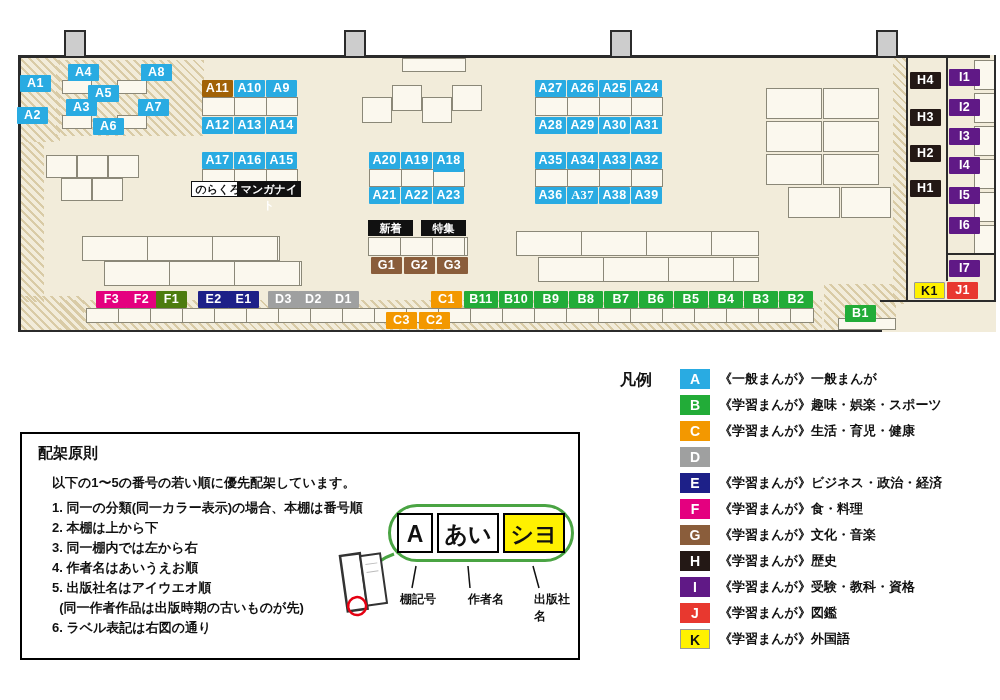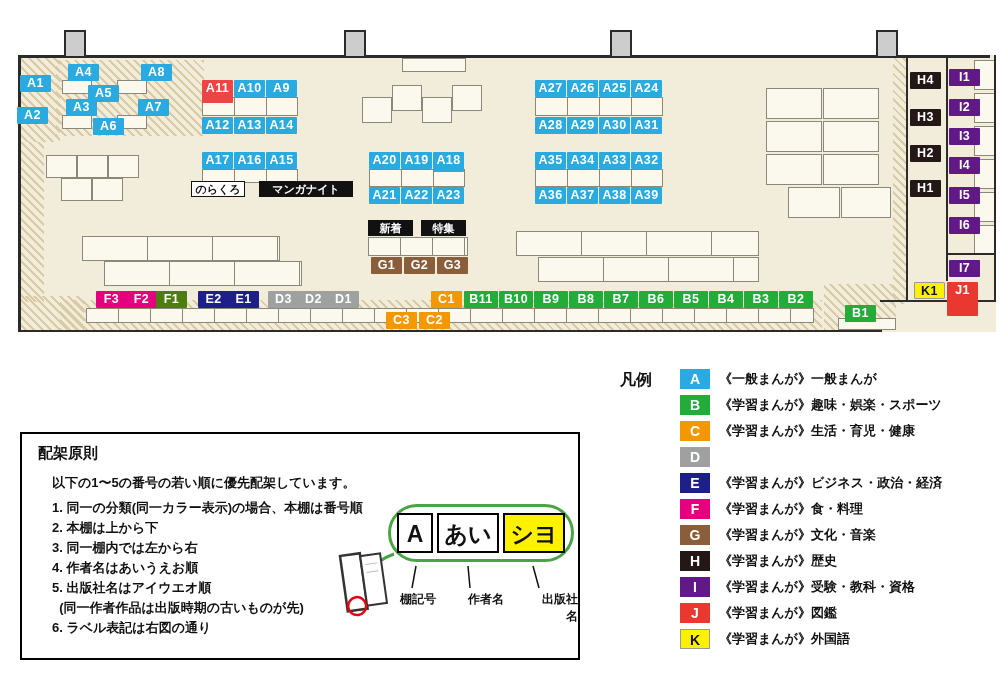--- a/index.html
+++ b/index.html
@@ -35,21 +35,21 @@
   .p-svg{position:absolute;left:0;top:0;width:556px;height:223px;pointer-events:none;}
   .label-oval{position:absolute;left:366px;top:70px;width:186px;height:58px;border:3px solid #4aa443;border-radius:30px;
               background:#fff;display:flex;align-items:center;justify-content:center;gap:4px;box-sizing:border-box;}
   .lbl-box{height:40px;line-height:38px;text-align:center;border:2px solid #000;font-size:23px;font-weight:bold;background:#fff;box-sizing:border-box;color:#111;}
   .lbl-code{width:36px;}
   .lbl-author{width:62px;}
   .lbl-pub{width:62px;background:#fff100;}
   .anno{position:absolute;top:157px;font-size:12px;font-weight:bold;color:#111;}
   .anno-shelf{left:378px;}
   .anno-author{left:446px;}
-  .anno-pub{left:512px;text-align:right;}
+  .anno-pub{left:512px;}
 </style>
 </head>
 <body>
 
 <div class="page">
 
   <div class="map">
     <div class="floor" style="left:18px;top:55px;width:978px;height:277px;"></div>
 
   <div class="hatch" style="left: 18px; top: 58px; width: 42px; height: 84px;"></div>
@@ -112,21 +112,21 @@
       <div class="pillar" style="left: 610px; top: 30px; width: 22px; height: 28px;"></div>
       <div class="pillar" style="left: 876px; top: 30px; width: 22px; height: 28px;"></div>
       <div class="badge" style="left: 20px; top: 75px; width: 31px; height: 17px; background: rgb(41, 171, 226); color: rgb(255, 255, 255);">A1</div>
       <div class="badge" style="left: 17px; top: 107px; width: 31px; height: 17px; background: rgb(41, 171, 226); color: rgb(255, 255, 255);">A2</div>
       <div class="badge" style="left: 68px; top: 64px; width: 31px; height: 17px; background: rgb(41, 171, 226); color: rgb(255, 255, 255);">A4</div>
       <div class="badge" style="left: 88px; top: 85px; width: 31px; height: 17px; background: rgb(41, 171, 226); color: rgb(255, 255, 255);">A5</div>
       <div class="badge" style="left: 66px; top: 99px; width: 31px; height: 17px; background: rgb(41, 171, 226); color: rgb(255, 255, 255);">A3</div>
       <div class="badge" style="left: 93px; top: 118px; width: 31px; height: 17px; background: rgb(41, 171, 226); color: rgb(255, 255, 255);">A6</div>
       <div class="badge" style="left: 141px; top: 64px; width: 31px; height: 17px; background: rgb(41, 171, 226); color: rgb(255, 255, 255);">A8</div>
       <div class="badge" style="left: 138px; top: 99px; width: 31px; height: 17px; background: rgb(41, 171, 226); color: rgb(255, 255, 255);">A7</div>
-      <div class="badge" style="left: 202px; top: 80px; width: 31px; height: 23px; background: #ef4444; color: rgb(255, 255, 255);">A11</div>
+      <div class="badge" style="left: 202px; top: 80px; width: 31px; height: 17px; background: #a16207; color: rgb(255, 255, 255);">A11</div>
       <div class="badge" style="left: 234px; top: 80px; width: 31px; height: 17px; background: rgb(41, 171, 226); color: rgb(255, 255, 255);">A10</div>
       <div class="badge" style="left: 266px; top: 80px; width: 31px; height: 17px; background: rgb(41, 171, 226); color: rgb(255, 255, 255);">A9</div>
       <div class="badge" style="left: 202px; top: 117px; width: 31px; height: 17px; background: rgb(41, 171, 226); color: rgb(255, 255, 255);">A12</div>
       <div class="badge" style="left: 234px; top: 117px; width: 31px; height: 17px; background: rgb(41, 171, 226); color: rgb(255, 255, 255);">A13</div>
       <div class="badge" style="left: 266px; top: 117px; width: 31px; height: 17px; background: rgb(41, 171, 226); color: rgb(255, 255, 255);">A14</div>
       <div class="badge" style="left: 202px; top: 152px; width: 31px; height: 17px; background: rgb(41, 171, 226); color: rgb(255, 255, 255);">A17</div>
       <div class="badge" style="left: 234px; top: 152px; width: 31px; height: 17px; background: rgb(41, 171, 226); color: rgb(255, 255, 255);">A16</div>
       <div class="badge" style="left: 266px; top: 152px; width: 31px; height: 17px; background: rgb(41, 171, 226); color: rgb(255, 255, 255);">A15</div>
       <div class="badge" style="left: 369px; top: 152px; width: 31px; height: 17px; background: rgb(41, 171, 226); color: rgb(255, 255, 255);">A20</div>
       <div class="badge" style="left: 401px; top: 152px; width: 31px; height: 17px; background: rgb(41, 171, 226); color: rgb(255, 255, 255);">A19</div>
@@ -140,21 +140,21 @@
       <div class="badge" style="left: 631px; top: 80px; width: 31px; height: 17px; background: rgb(41, 171, 226); color: rgb(255, 255, 255);">A24</div>
       <div class="badge" style="left: 535px; top: 117px; width: 31px; height: 17px; background: rgb(41, 171, 226); color: rgb(255, 255, 255);">A28</div>
       <div class="badge" style="left: 567px; top: 117px; width: 31px; height: 17px; background: rgb(41, 171, 226); color: rgb(255, 255, 255);">A29</div>
       <div class="badge" style="left: 599px; top: 117px; width: 31px; height: 17px; background: rgb(41, 171, 226); color: rgb(255, 255, 255);">A30</div>
       <div class="badge" style="left: 631px; top: 117px; width: 31px; height: 17px; background: rgb(41, 171, 226); color: rgb(255, 255, 255);">A31</div>
       <div class="badge" style="left: 535px; top: 152px; width: 31px; height: 17px; background: rgb(41, 171, 226); color: rgb(255, 255, 255);">A35</div>
       <div class="badge" style="left: 567px; top: 152px; width: 31px; height: 17px; background: rgb(41, 171, 226); color: rgb(255, 255, 255);">A34</div>
       <div class="badge" style="left: 599px; top: 152px; width: 31px; height: 17px; background: rgb(41, 171, 226); color: rgb(255, 255, 255);">A33</div>
       <div class="badge" style="left: 631px; top: 152px; width: 31px; height: 17px; background: rgb(41, 171, 226); color: rgb(255, 255, 255);">A32</div>
       <div class="badge" style="left: 535px; top: 187px; width: 31px; height: 17px; background: rgb(41, 171, 226); color: rgb(255, 255, 255);">A36</div>
-      <div class="badge" style="left: 567px; top: 187px; width: 31px; height: 17px; background: rgb(41, 171, 226); color: rgb(255, 255, 255);">A37</div>
+      <div class="badge" style="left: 567px; top: 187px; width: 31px; height: 17px; background: rgb(41, 171, 226); color: rgb(255, 255, 255); font-family: Liberation Serif, serif;">A37</div>
       <div class="badge" style="left: 599px; top: 187px; width: 31px; height: 17px; background: rgb(41, 171, 226); color: rgb(255, 255, 255);">A38</div>
       <div class="badge" style="left: 631px; top: 187px; width: 31px; height: 17px; background: rgb(41, 171, 226); color: rgb(255, 255, 255);">A39</div>
       <div class="badge" style="left: 371px; top: 257px; width: 31px; height: 17px; background: rgb(138, 93, 59); color: rgb(255, 255, 255);">G1</div>
       <div class="badge" style="left: 404px; top: 257px; width: 31px; height: 17px; background: rgb(138, 93, 59); color: rgb(255, 255, 255);">G2</div>
       <div class="badge" style="left: 437px; top: 257px; width: 31px; height: 17px; background: rgb(138, 93, 59); color: rgb(255, 255, 255);">G3</div>
       <div class="badge" style="left: 96px; top: 291px; width: 31px; height: 17px; background: rgb(228, 0, 127); color: rgb(255, 255, 255);">F3</div>
       <div class="badge" style="left: 126px; top: 291px; width: 31px; height: 17px; background: rgb(228, 0, 127); color: rgb(255, 255, 255);">F2</div>
       <div class="badge" style="left: 156px; top: 291px; width: 31px; height: 17px; background: #4d7c0f; color: rgb(255, 255, 255);">F1</div>
       <div class="badge" style="left: 198px; top: 291px; width: 31px; height: 17px; background: rgb(29, 32, 136); color: rgb(255, 255, 255);">E2</div>
       <div class="badge" style="left: 228px; top: 291px; width: 31px; height: 17px; background: rgb(29, 32, 136); color: rgb(255, 255, 255);">E1</div>
@@ -180,23 +180,23 @@
       <div class="badge" style="left: 910px; top: 145px; width: 31px; height: 17px; background: rgb(35, 24, 21); color: rgb(255, 255, 255);">H2</div>
       <div class="badge" style="left: 910px; top: 180px; width: 31px; height: 17px; background: rgb(35, 24, 21); color: rgb(255, 255, 255);">H1</div>
       <div class="badge" style="left: 949px; top: 69px; width: 31px; height: 17px; background: rgb(96, 25, 134); color: rgb(255, 255, 255);">I1</div>
       <div class="badge" style="left: 949px; top: 99px; width: 31px; height: 17px; background: rgb(96, 25, 134); color: rgb(255, 255, 255);">I2</div>
       <div class="badge" style="left: 949px; top: 128px; width: 31px; height: 17px; background: rgb(96, 25, 134); color: rgb(255, 255, 255);">I3</div>
       <div class="badge" style="left: 949px; top: 157px; width: 31px; height: 17px; background: rgb(96, 25, 134); color: rgb(255, 255, 255);">I4</div>
       <div class="badge" style="left: 949px; top: 187px; width: 31px; height: 17px; background: rgb(96, 25, 134); color: rgb(255, 255, 255);">I5</div>
       <div class="badge" style="left: 949px; top: 217px; width: 31px; height: 17px; background: rgb(96, 25, 134); color: rgb(255, 255, 255);">I6</div>
       <div class="badge" style="left: 949px; top: 260px; width: 31px; height: 17px; background: rgb(96, 25, 134); color: rgb(255, 255, 255);">I7</div>
       <div class="badge" style="left: 914px; top: 282px; width: 31px; height: 17px; background: rgb(255, 241, 0); color: rgb(17, 17, 17); border: 1px solid rgb(153, 153, 153);">K1</div>
-      <div class="badge" style="left: 947px; top: 282px; width: 31px; height: 34px; background: rgb(232, 56, 47); color: rgb(255, 255, 255);">J1</div>
+      <div class="badge" style="left: 947px; top: 282px; width: 31px; height: 17px; background: rgb(232, 56, 47); color: rgb(255, 255, 255);">J1</div>
       <div class="tbox outline" style="left: 191px; top: 181px; width: 54px; height: 16px;">のらくろ</div>
-      <div class="tbox solid" style="left: 259px; top: 181px; width: 94px; height: 16px;">マンガナイト</div>
+      <div class="tbox solid" style="left: 237px; top: 181px; width: 64px; height: 16px;">マンガナイト</div>
       <div class="tbox solid" style="left: 368px; top: 220px; width: 45px; height: 16px;">新着</div>
       <div class="tbox solid" style="left: 421px; top: 220px; width: 45px; height: 16px;">特集</div>
     </div>
 
   <div class="legend">
     <div class="lg-title">凡例</div>
     <div class="lg-rows">
         <div class="lg-row">
           <span class="lg-swatch" style="background: rgb(41, 171, 226); color: rgb(255, 255, 255);">A</span>
           <span class="lg-text">《一般まんが》一般まんが</span>

